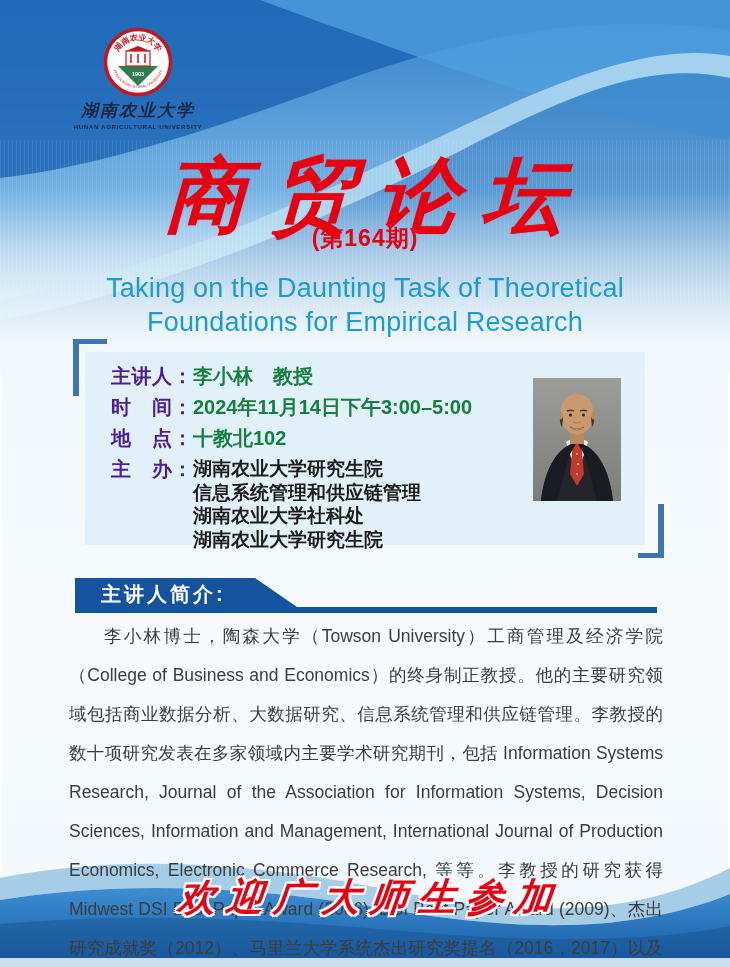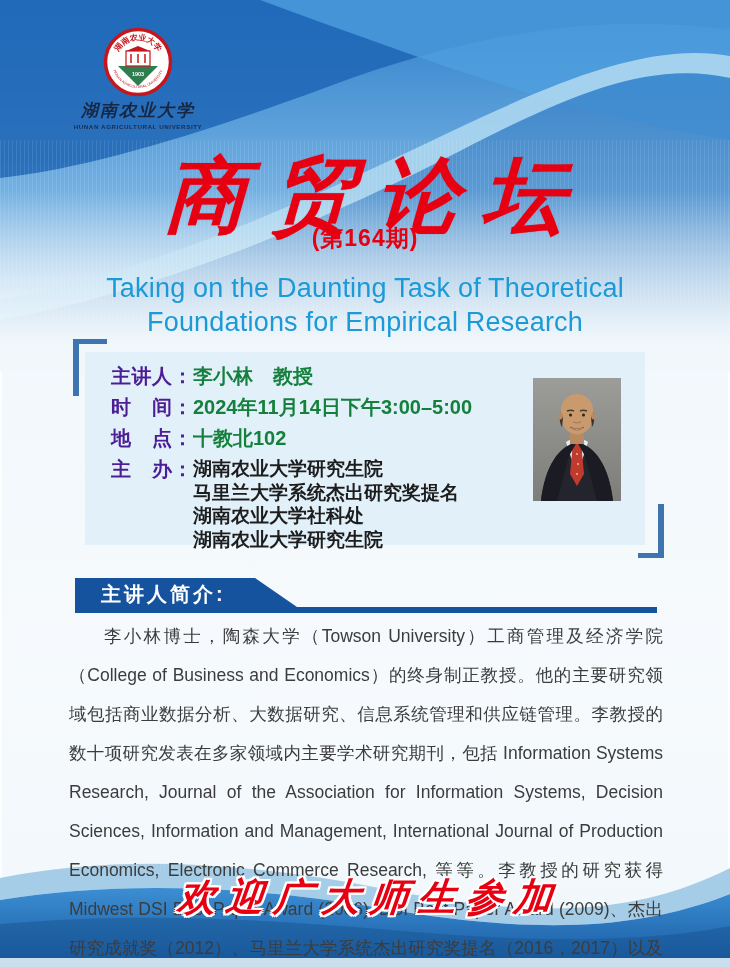--- a/index.html
+++ b/index.html
@@ -165,21 +165,21 @@
         <span class="info-value">2024年11月14日下午3:00–5:00</span>
       </div>
       <div class="info-row">
         <span class="info-label">地　点：</span>
         <span class="info-value">十教北102</span>
       </div>
       <div class="info-row">
         <span class="info-label">主　办：</span>
         <div class="host-lines">
           <div class="host-line">湖南农业大学研究生院</div>
-          <div class="host-line">马里兰大学系统杰出研究奖提名</div>
+          <div class="host-line">信息系统管理和供应链管理</div>
           <div class="host-line">湖南农业大学社科处</div>
           <div class="host-line">湖南农业大学研究生院</div>
         </div>
       </div>
     </div>
 
     <svg class="speaker-photo" viewBox="0 0 88 123" preserveAspectRatio="none">
       <defs>
         <linearGradient id="gPhotoBg" x1="0" y1="0" x2="0" y2="1">
           <stop offset="0" stop-color="#9c9c98"></stop>

